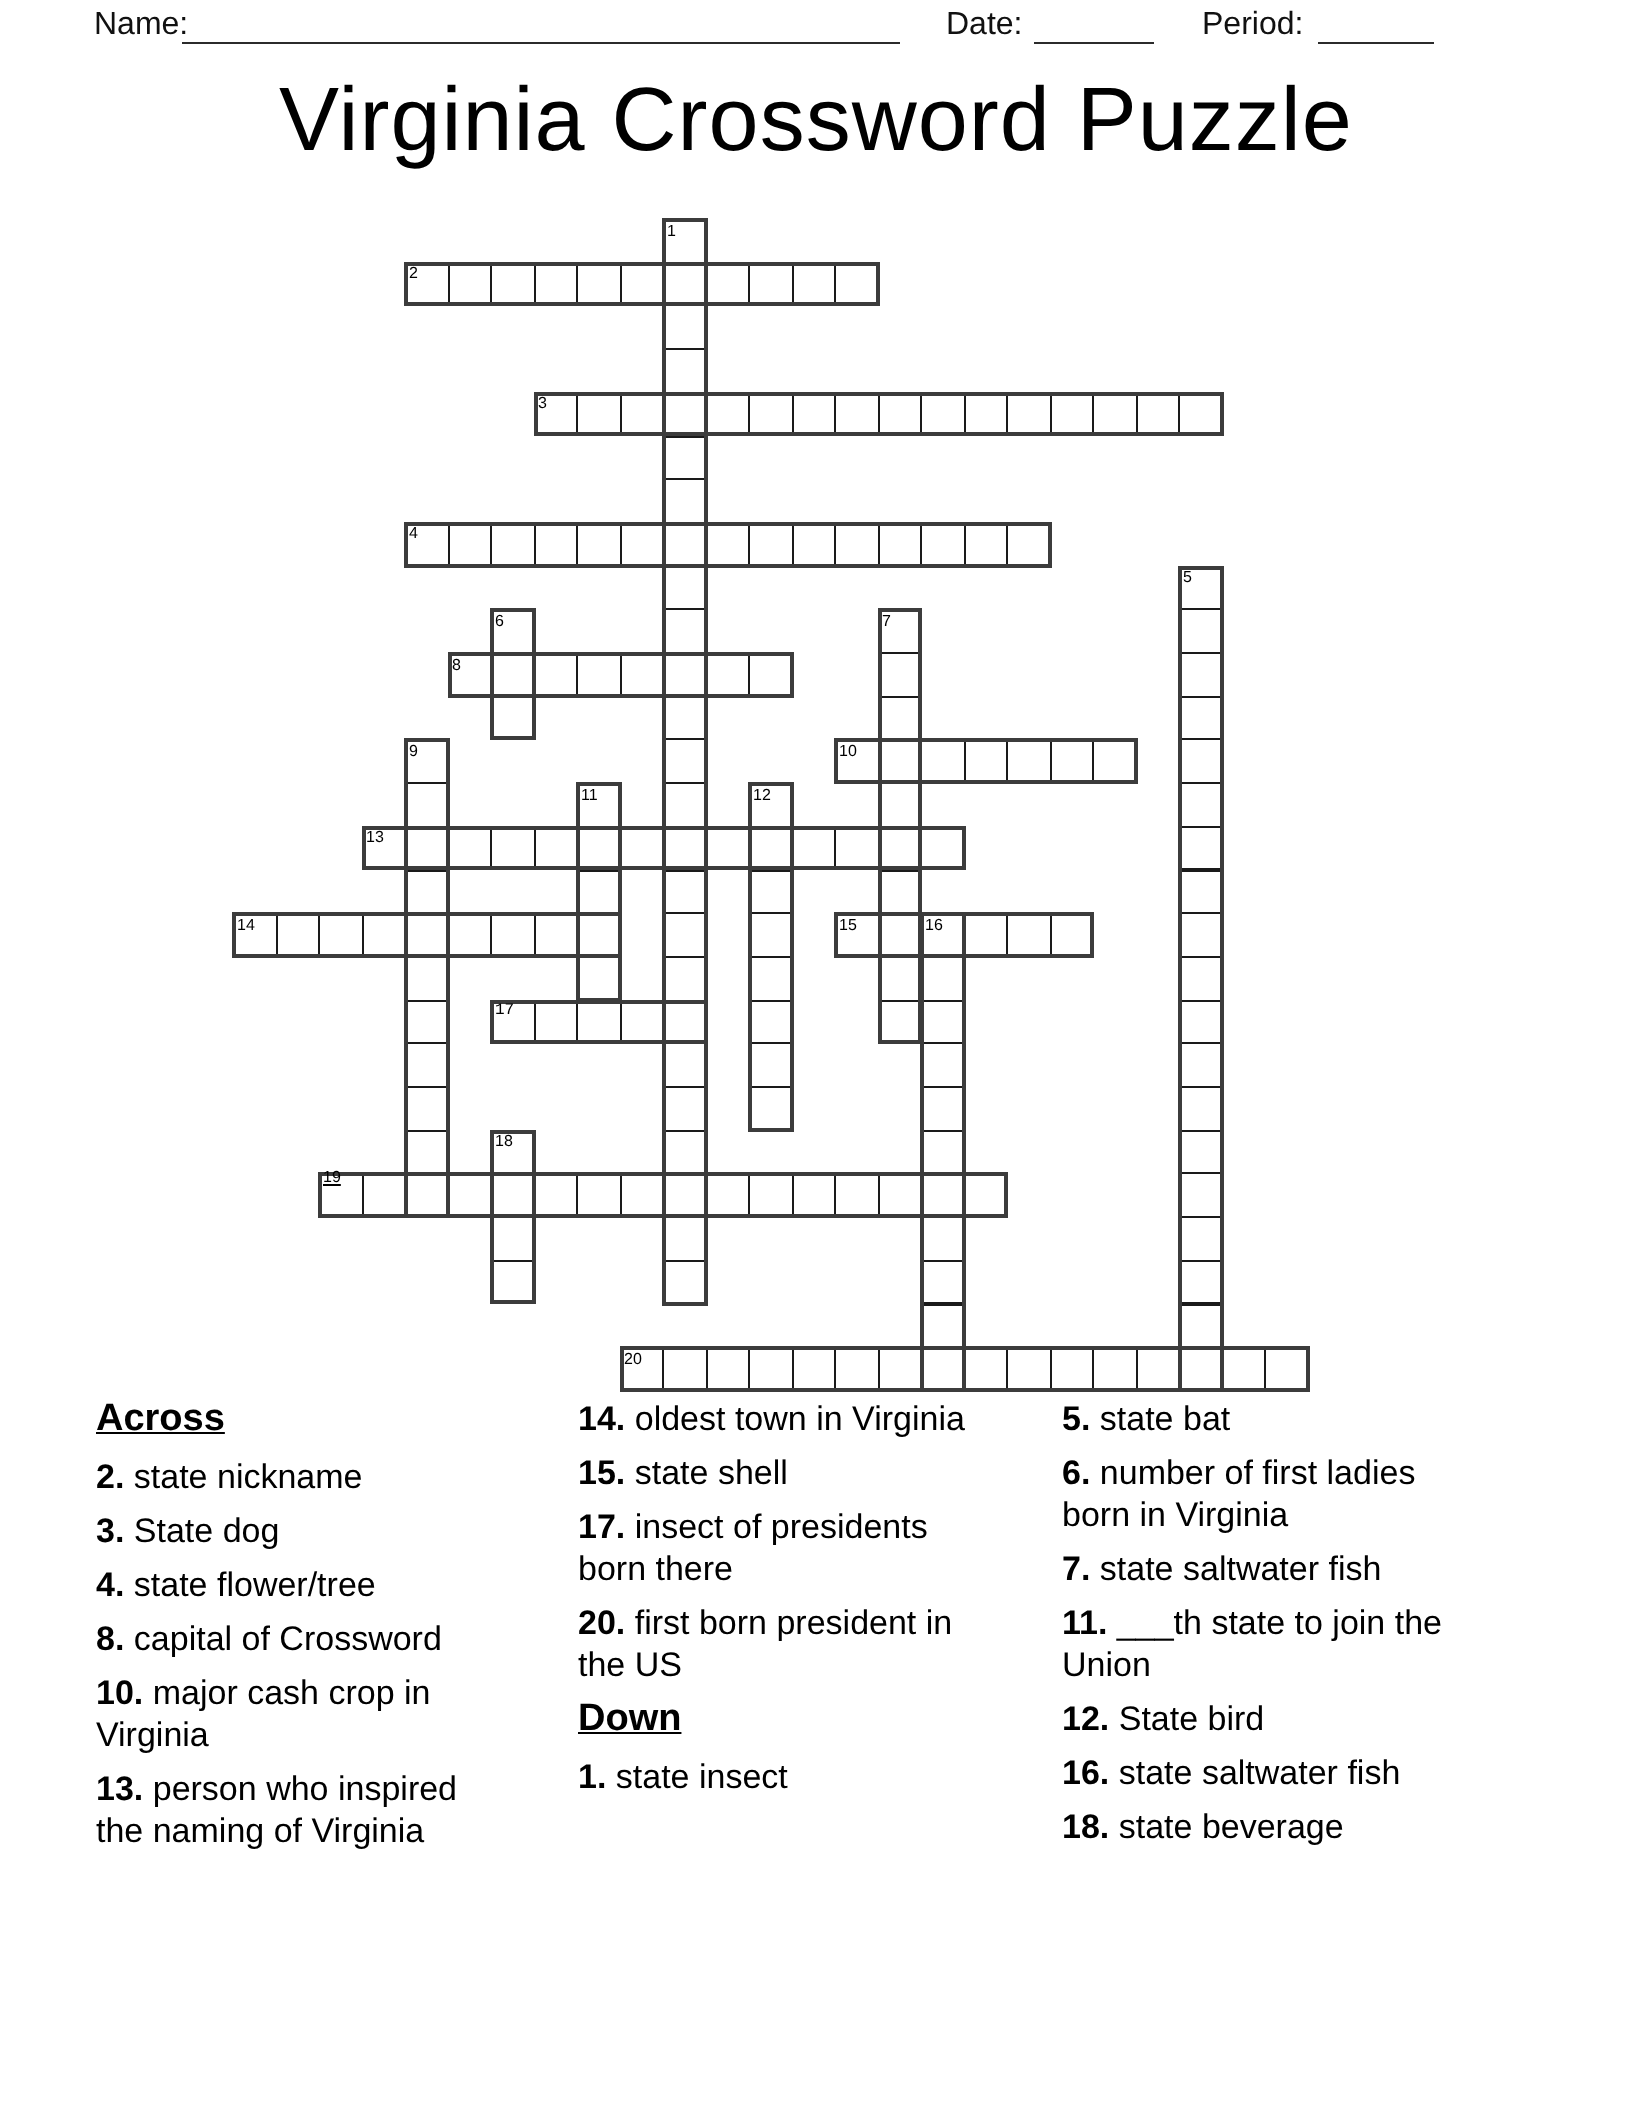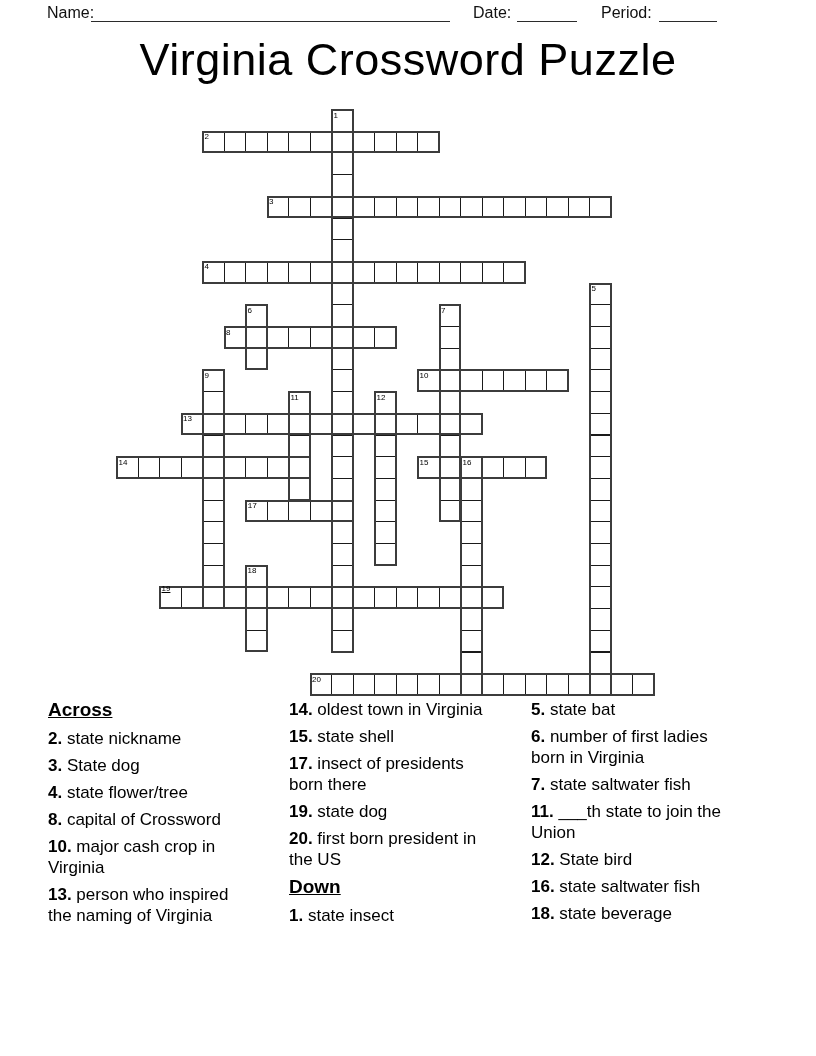--- a/index.html
+++ b/index.html
@@ -344,21 +344,20 @@
       <p class="clue"><b>10.</b><span> major cash crop in Virginia</span></p>
       <p class="clue"><b>13.</b><span> person who inspired the naming of Virginia</span></p>
     </div>
 </div>
 
 <div class="clue-col" id="clue-col-2">
   <div class="clue-list" id="across-list-2">
       <p class="clue"><b>14.</b><span> oldest town in Virginia</span></p>
       <p class="clue"><b>15.</b><span> state shell</span></p>
       <p class="clue"><b>17.</b><span> insect of presidents born there</span></p>
-      <p class="clue"><b>19.</b><span> state dog</span></p>
       <p class="clue"><b>20.</b><span> first born president in the US</span></p>
     </div>
   <h2 class="clue-header" id="down-header">Down</h2>
   <div class="clue-list" id="down-list-1">
       <p class="clue"><b>1.</b><span> state insect</span></p>
     </div>
 </div>
 
 <div class="clue-col" id="clue-col-3">
   <div class="clue-list" id="down-list-2">

